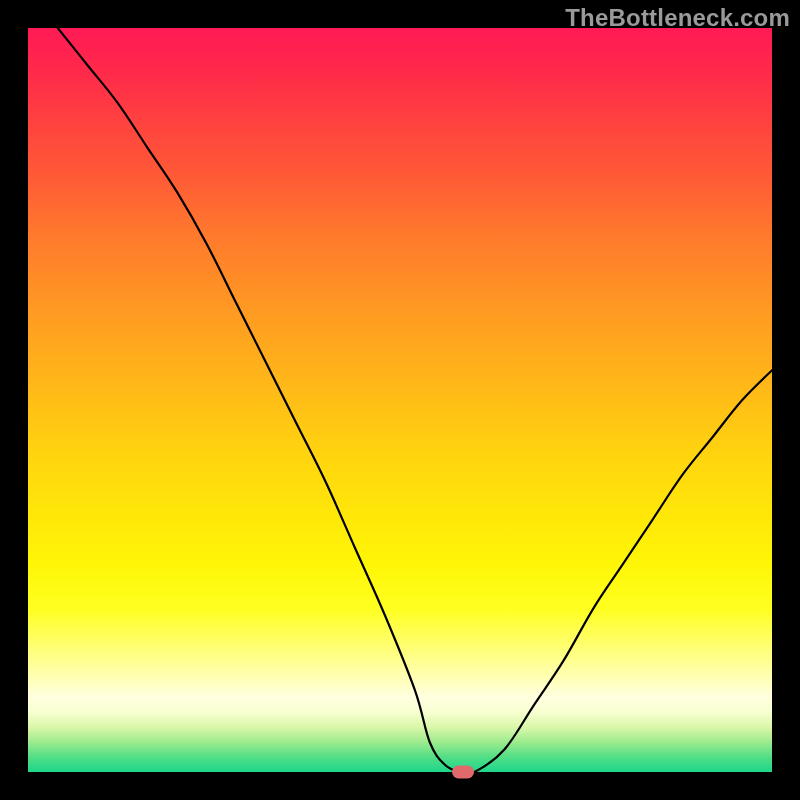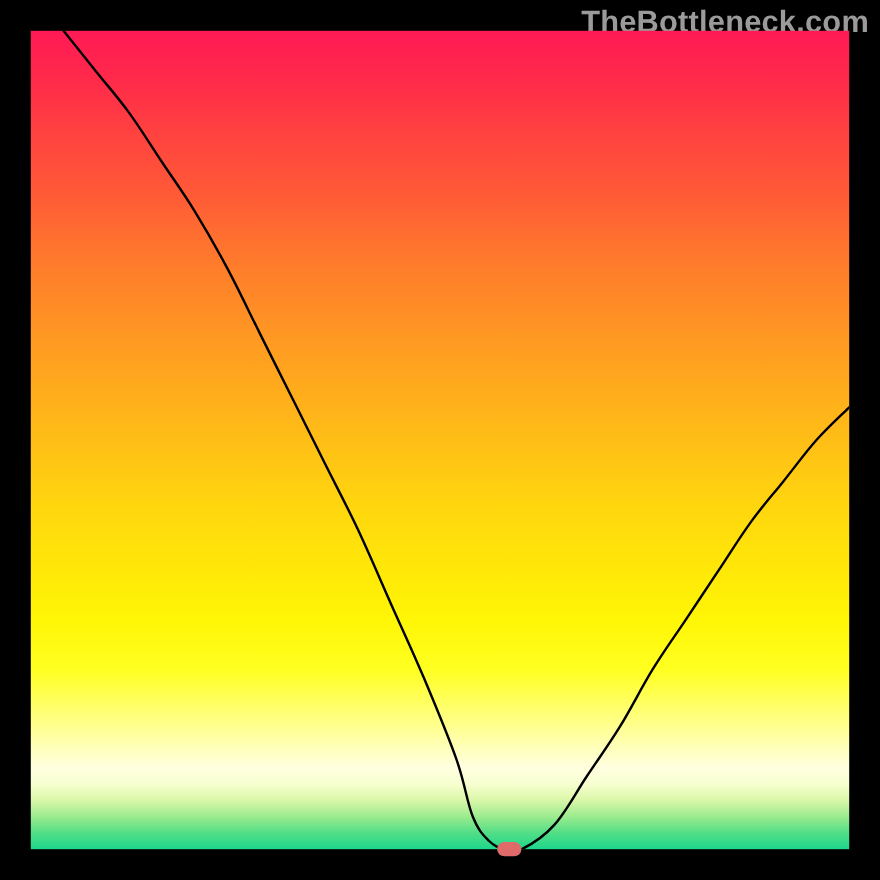--- a/index.html
+++ b/index.html
@@ -64,21 +64,21 @@
     width: 22px;
     height: 13px;
     border-radius: 7px;
     transform: translate(-50%, -50%);
   }
   .watermark {
     position: absolute;
     top: 4px;
     right: 10px;
     font-family: Arial, Helvetica, sans-serif;
-    font-size: 28px;
+    font-size: 24px;
     font-weight: bold;
     color: #9a9a9a;
     letter-spacing: 0.2px;
   }
 </style>
 </head>
 <body>
 
 <div class="watermark">TheBottleneck.com</div>
 

